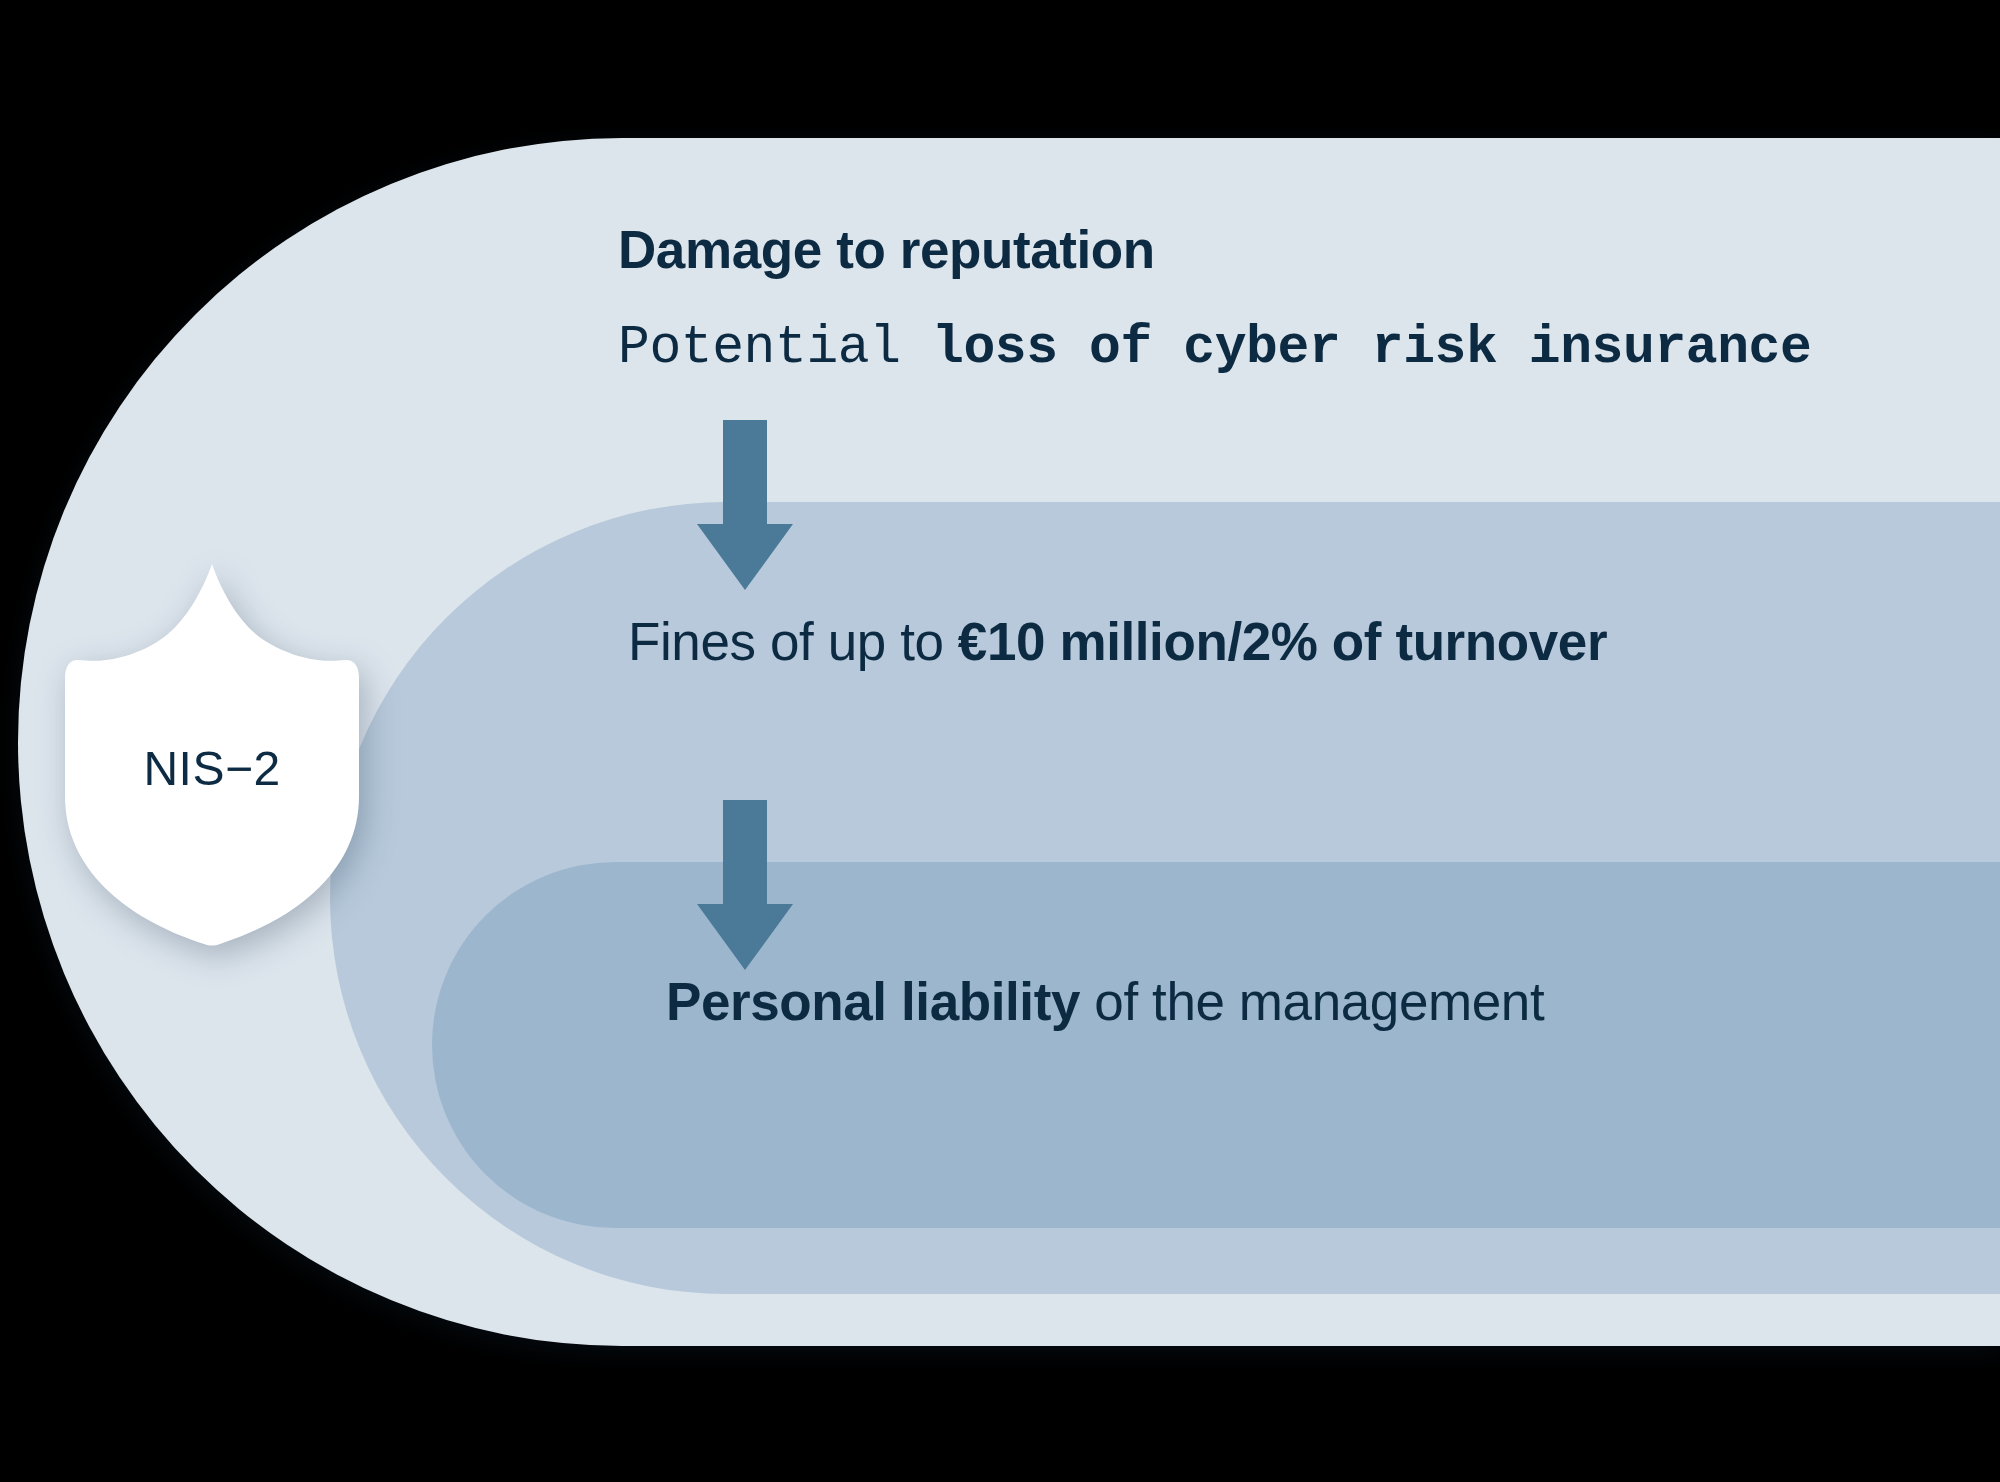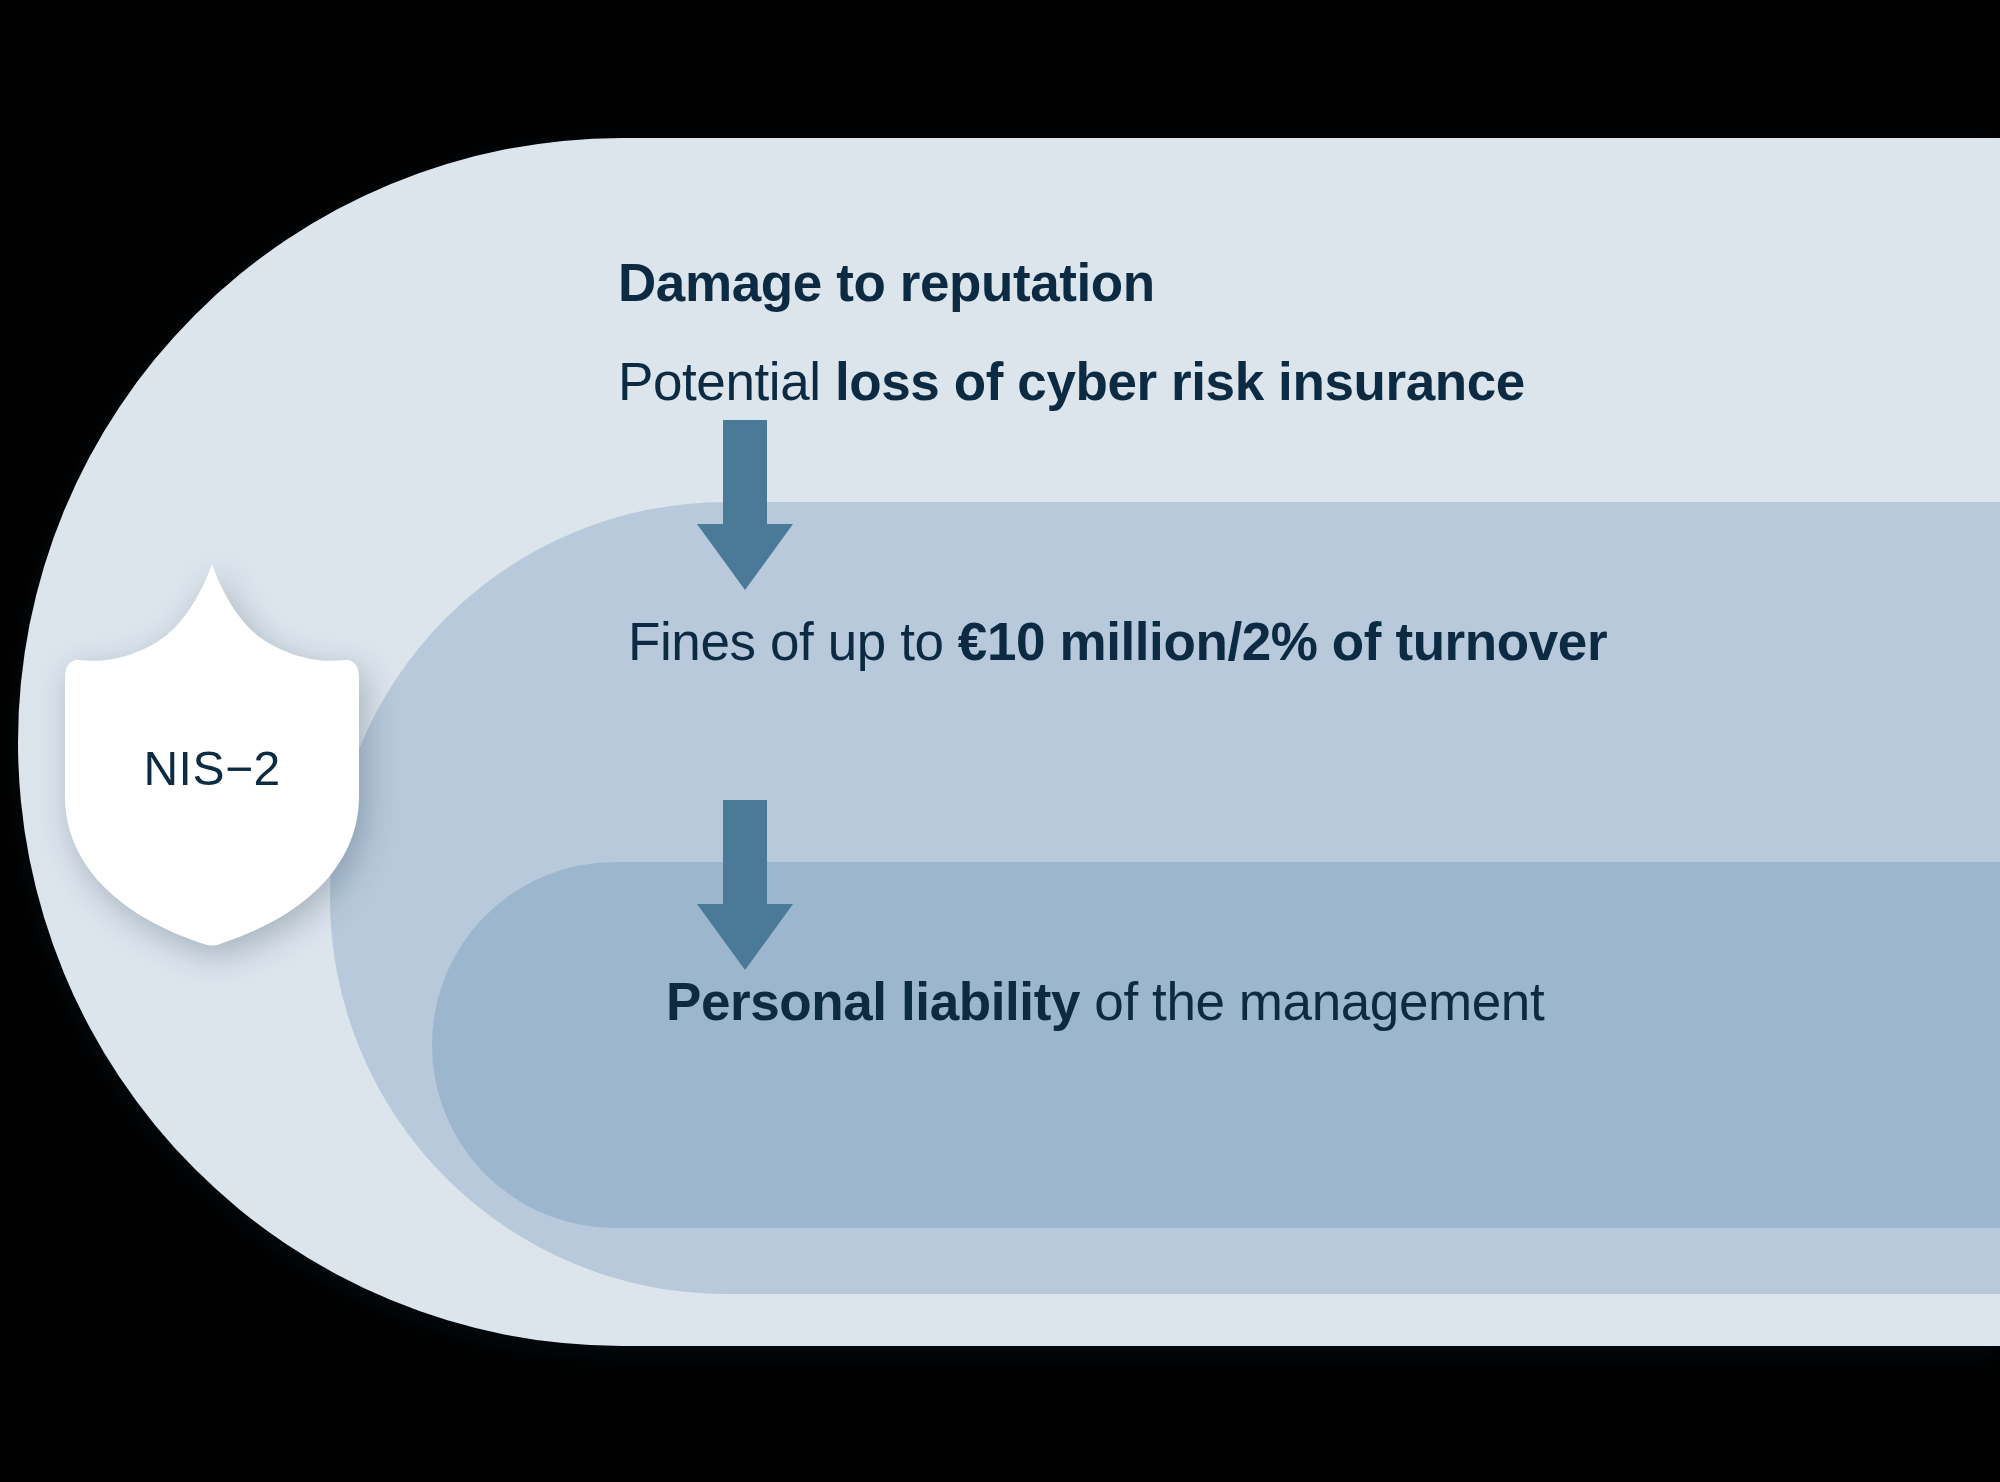--- a/index.html
+++ b/index.html
@@ -88,25 +88,25 @@
     position: absolute;
     color: #0c2b43;
     font-family: "Liberation Sans", sans-serif;
     white-space: nowrap;
     line-height: 1.0;
   }
   .row .line {
     font-size: 53px;
     letter-spacing: -0.4px;
   }
-  .row .line + .line { margin-top: 46px; }
+  .row .line + .line { margin-top: 46px; font-family: Liberation Mono, monospace; }
   .w-bold { font-weight: 700; }
   .w-reg  { font-weight: 400; }
 
-  .row-1 { left: 618px; top: 256px; }
+  .row-1 { left: 618px; top: 223px; }
   .row-2 { left: 628px; top: 615px; text-align: center; }
   .row-3 { left: 618px; top: 975px; margin-left: 48px; }
 
   
   .arrow {
     position: absolute;
     width: 96px;
   }
   .arrow svg { display: block; width: 100%; height: 100%; }
   .arrow-1 { left: 697px; top: 420px; height: 170px; }

